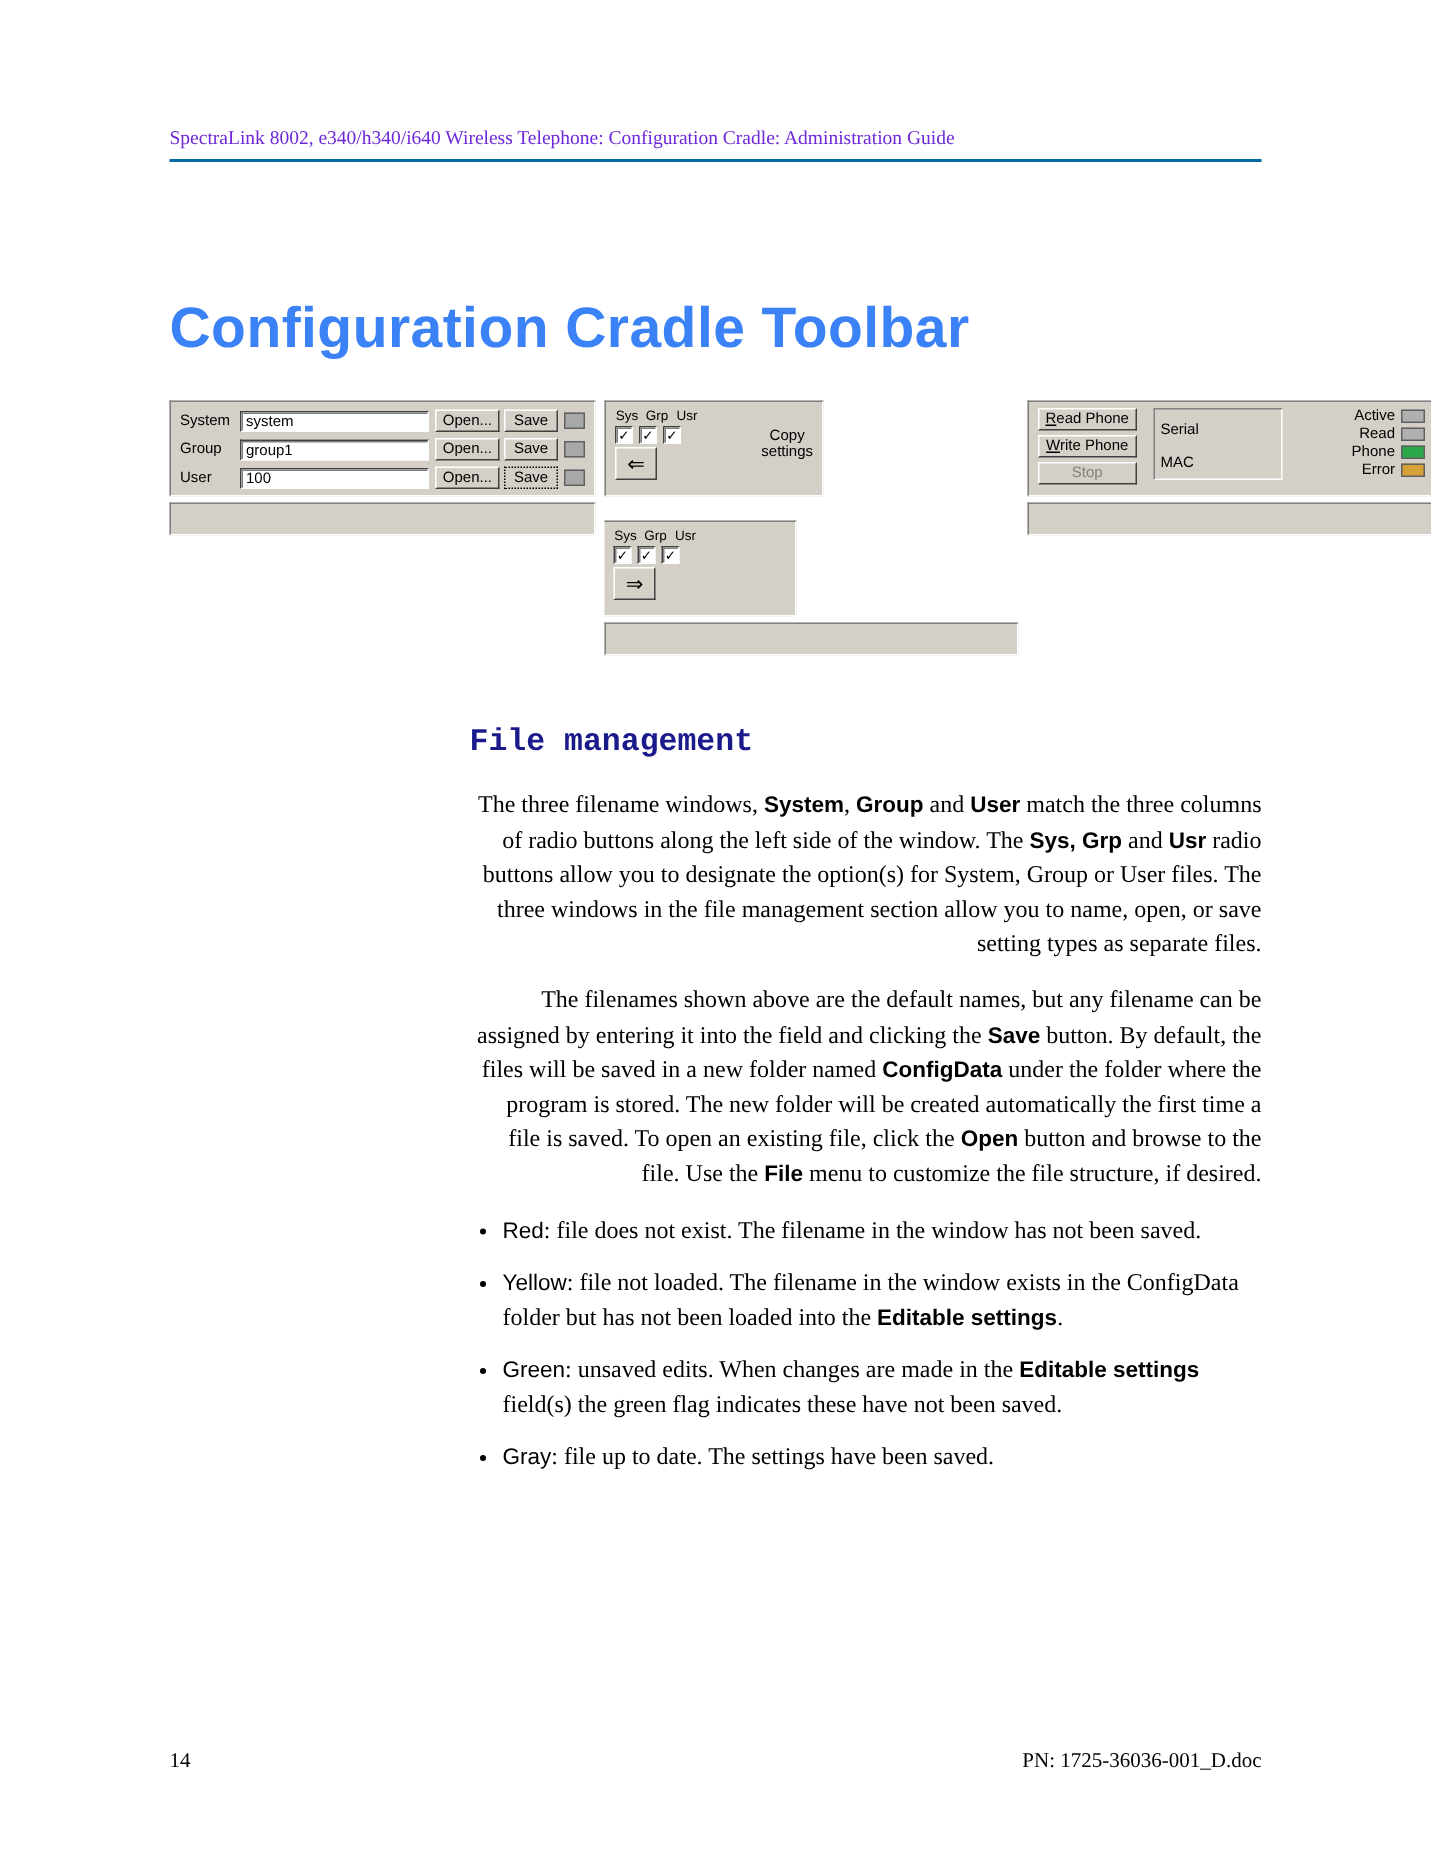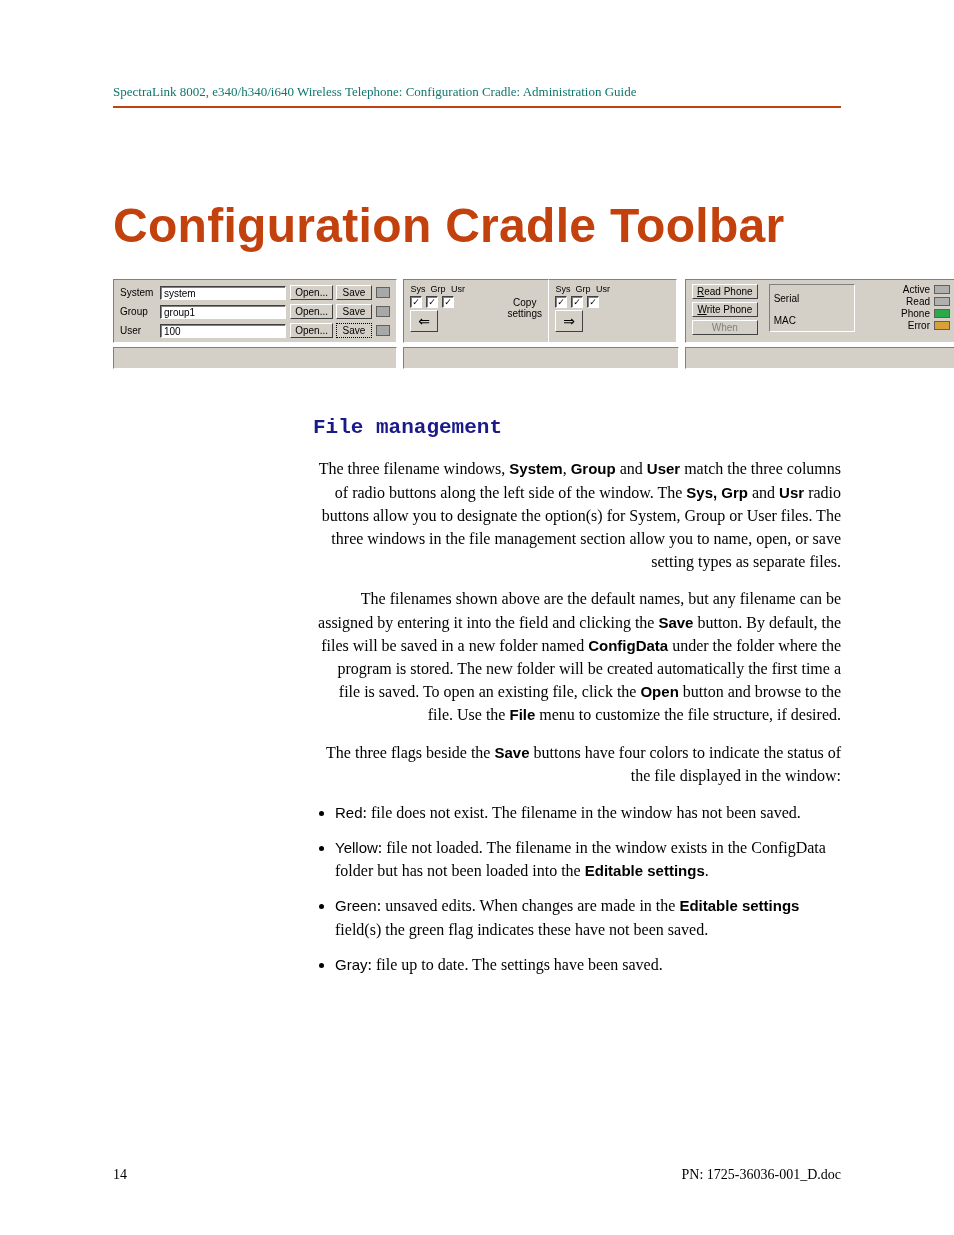--- a/index.html
+++ b/index.html
@@ -12,30 +12,30 @@
     background: #fff;
     position: relative;
     box-sizing: border-box;
   }
   .page {
     padding: 84px 113px 0 113px;
     box-sizing: border-box;
   }
   .running-head {
     font-size: 13px;
-    color: #0f766e;
-    border-bottom: 2px solid #c2410c;
+    color: #6d28d9;
+    border-bottom: 2px solid #0369a1;
     padding-bottom: 6px;
     margin-bottom: 90px;
   }
   h1.title {
     font-family: "Futura", "Century Gothic", "Trebuchet MS", Arial, sans-serif;
     font-weight: 700;
-    color: #c2410c;
-    font-size: 48px;
+    color: #3b82f6;
+    font-size: 38px;
     margin: 0 0 26px 0;
     letter-spacing: 0.3px;
   }
   .body-col {
     margin-left: 200px;
     font-size: 16px;
     line-height: 1.45;
   }
   .intro { margin: 0 0 18px 0; }
   h2.section {
@@ -216,21 +216,21 @@
             <span class="txt">100</span>
             <span class="btn">Open...</span>
             <span class="btn selected">Save</span>
             <span class="flag"></span>
           </div>
         </div>
         <div class="blank-strip"></div>
       </div>
 
       <div style="display:flex;flex-direction:column;">
-        <div style="display:flex;gap:0;">
+        <div style="display:flex;gap:16px;flex-direction:column;">
           <div class="panel copy-panel">
             <div style="display:flex;align-items:flex-start;gap:6px;">
               <div>
                 <div class="chkhdr">
                   <span>Sys</span>
                   <span>Grp</span>
                   <span>Usr</span>
                 </div>
                 <div class="chkrow">
                   <div class="chk">✓</div>
@@ -271,21 +271,21 @@
       <div style="display:flex;flex-direction:column;">
         <div class="panel phone-panel">
           <div class="row">
             <div class="phone-left">
               <span class="btn" style="min-width:62px;">
                 <span><span class="u">R</span><span></span>ead Phone</span>
               </span>
               <span class="btn" style="min-width:62px;">
                 <span><span class="u">W</span>rite Phone</span>
               </span>
-              <span class="btn disabled" style="min-width:38px;">When</span>
+              <span class="btn disabled" style="min-width:38px;">Stop</span>
             </div>
             <div class="serialbox">
               <div>Serial</div>
               <div>MAC</div>
             </div>
             <div class="statuscol">
               <div class="statusrow">
                   <span>Active</span>
                   <span class="led" style="background:#b0b0b0"></span>
                 </div>
@@ -313,23 +313,20 @@
     <h2 class="section">File management</h2>
 
     <p class="p">
       <span>The three filename windows, </span><span class="b">System</span><span>, </span><span class="b">Group</span><span> and </span><span class="b">User</span><span> match the three columns of radio buttons along the left side of the window. The </span><span class="b">Sys, Grp</span><span> and </span><span class="b">Usr</span><span> radio buttons allow you to designate the option(s) for System, Group or User files. The three windows in the file management section allow you to name, open, or save setting types as separate files.</span>
     </p>
 
     <p class="p">
       <span>The filenames shown above are the default names, but any filename can be assigned by entering it into the field and clicking the </span><span class="b">Save</span><span> button. By default, the files will be saved in a new folder named </span><span class="b">ConfigData</span><span> under the folder where the program is stored. The new folder will be created automatically the first time a file is saved. To open an existing file, click the </span><span class="b">Open</span><span> button and browse to the file. Use the </span><span class="b">File</span><span> menu to customize the file structure, if desired.</span>
     </p>
 
-    <p class="p">
-      <span>The three flags beside the </span><span class="b">Save</span><span> buttons have four colors to indicate the status of the file displayed in the window:</span>
-    </p>
 
     <ul class="flags">
       <li><span class="flagname">Red</span><span>: file does not exist. The filename in the window has not been saved.</span></li>
       <li><span class="flagname">Yellow</span><span>: file not loaded. The filename in the window exists in the ConfigData folder but has not been loaded into the </span><span class="b">Editable settings</span><span>.</span></li>
       <li><span class="flagname">Green</span><span>: unsaved edits. When changes are made in the </span><span class="b">Editable settings</span><span> field(s) the green flag indicates these have not been saved.</span></li>
       <li><span class="flagname">Gray</span><span>: file up to date. The settings have been saved.</span></li>
     </ul>
   </div>
 </div>
 

